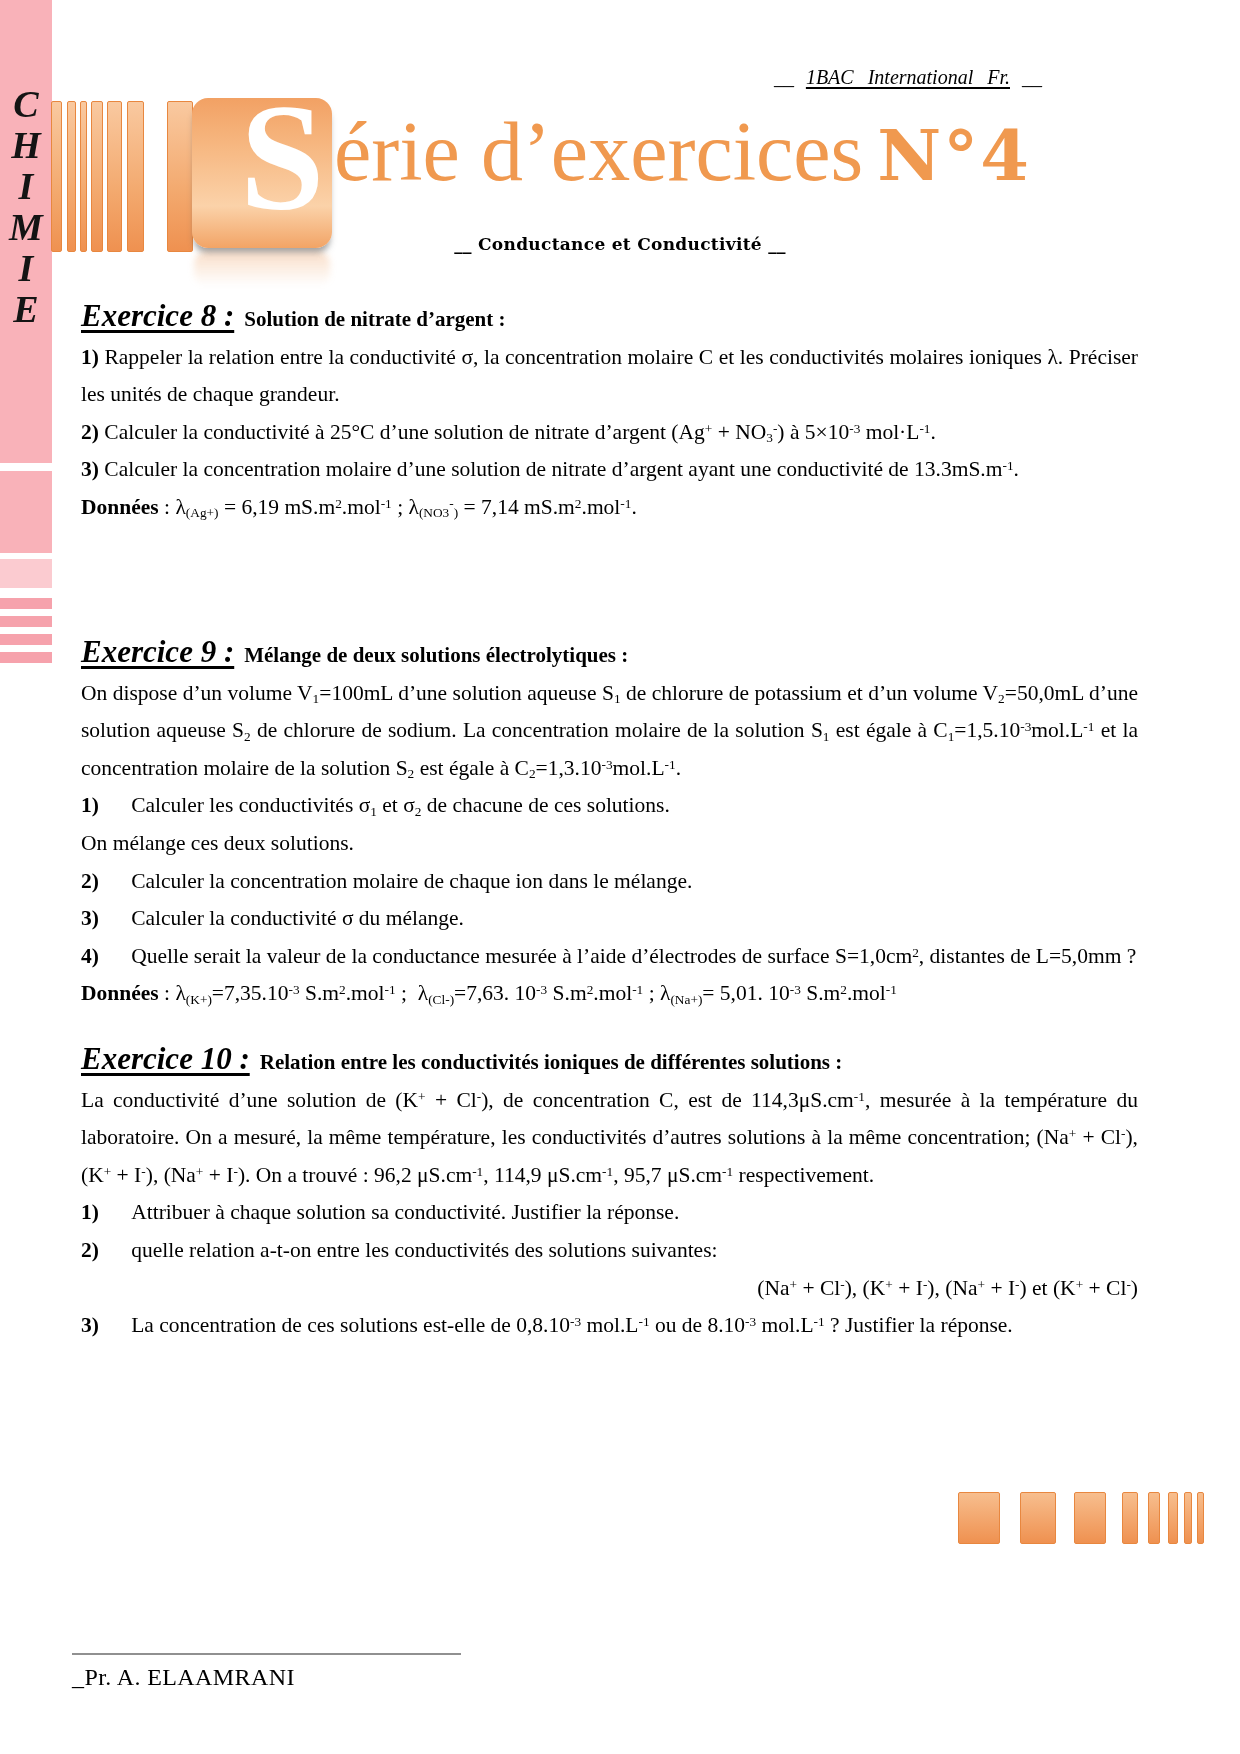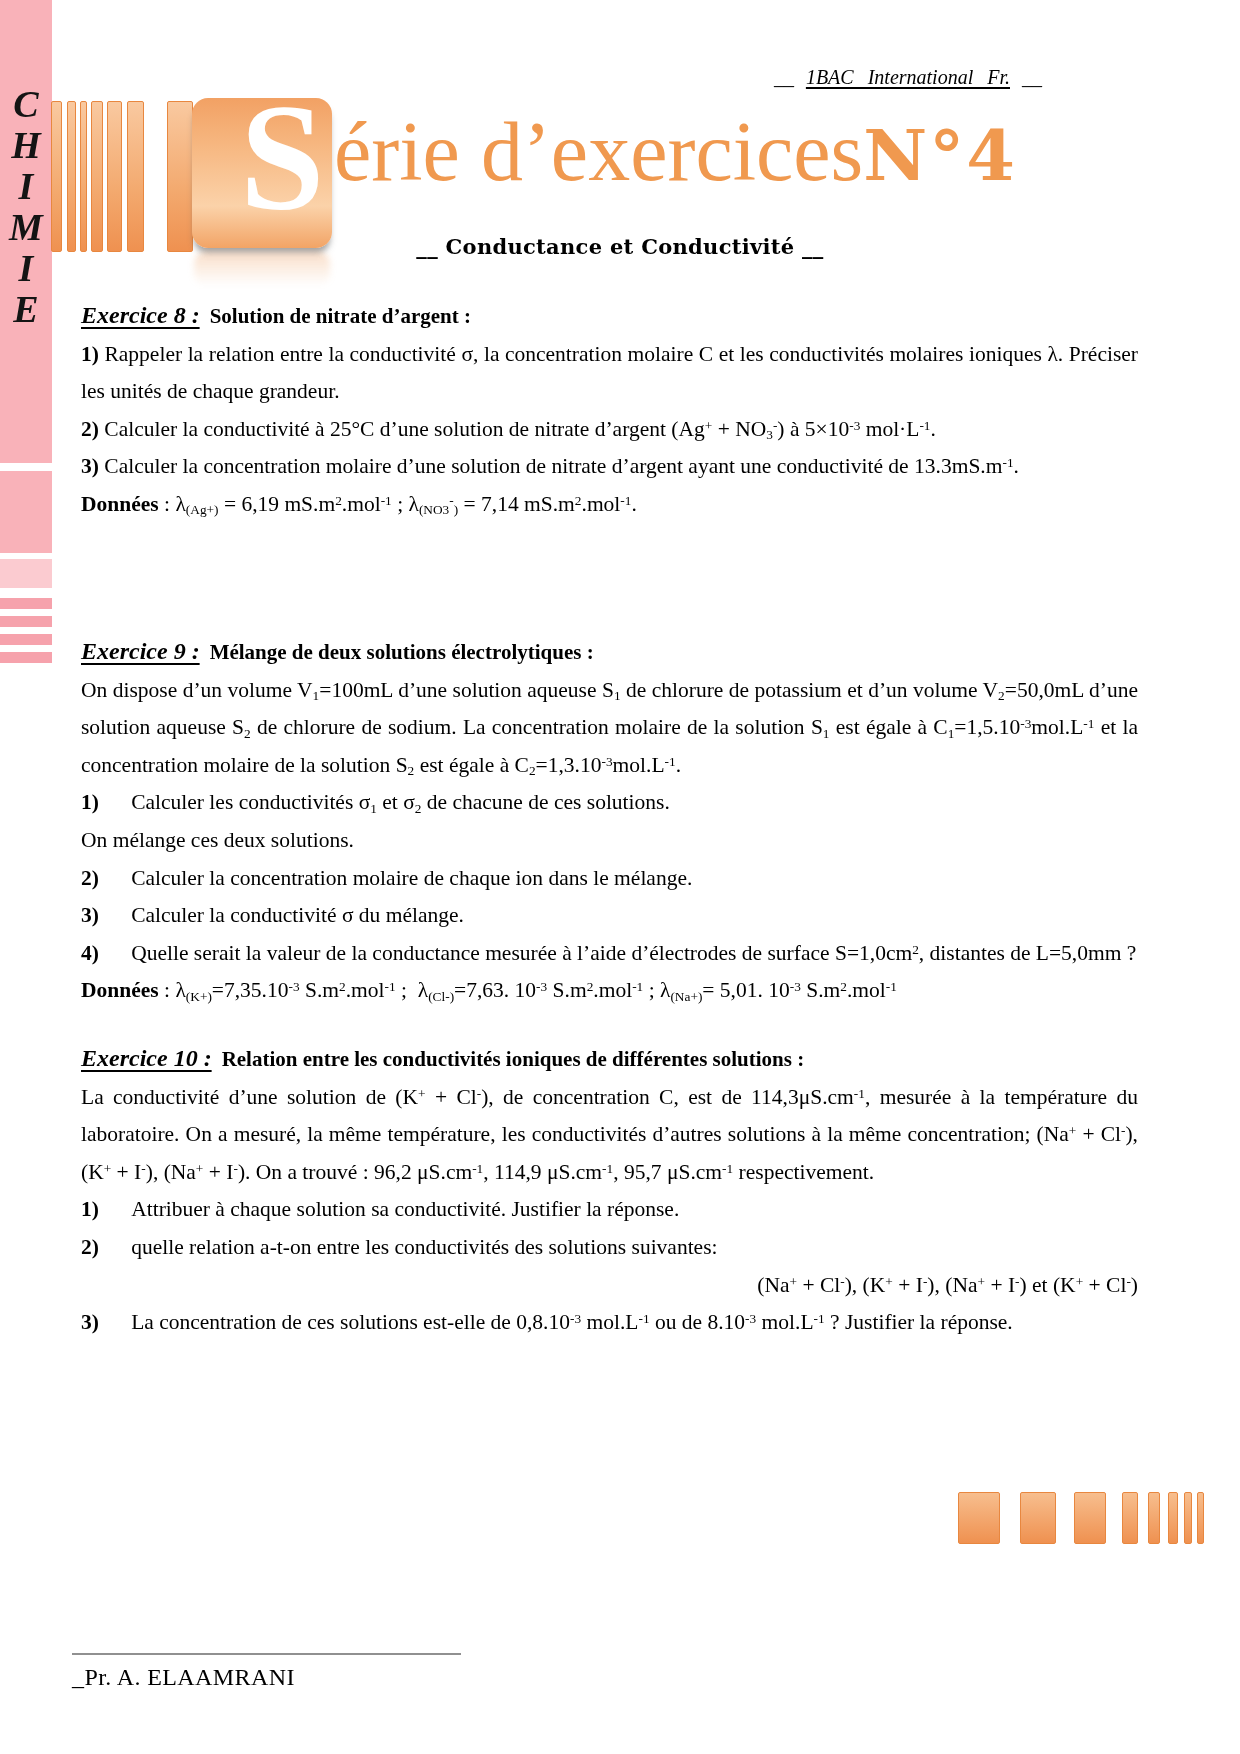--- a/index.html
+++ b/index.html
@@ -32,30 +32,30 @@
             box-shadow:0 7px 6px -2px rgba(90,90,90,.55);}
   .s-letter{position:absolute;left:48px;top:-16px;font-size:152px;line-height:1;font-weight:700;
             color:#ffffff;font-family:"Liberation Serif",serif;}
   .square-reflection{position:absolute;left:194px;top:252px;width:136px;height:34px;border-radius:12px;
             background:linear-gradient(180deg,rgba(238,155,90,.32),rgba(238,155,90,0));filter:blur(3px);}
 
   
   .main-title{position:absolute;left:334px;top:106px;white-space:nowrap;color:#F0994F;}
   .title-rest{font-family:"Liberation Serif",serif;font-size:84px;line-height:1.1;}
   .title-number{font-family:"DejaVu Serif",serif;font-size:70px;font-weight:700;
-                letter-spacing:2px;margin-left:0;}
+                letter-spacing:2px;margin-left:14px;}
   .subtitle{position:absolute;left:20px;top:234px;width:1200px;text-align:center;
-            font-family:"DejaVu Serif",serif;font-weight:700;font-size:21px;letter-spacing:.3px;}
+            font-family:"DejaVu Serif",serif;font-weight:700;font-size:17px;letter-spacing:.3px;}
 
   
   .body{position:absolute;left:81px;width:1057px;font-size:21.5px;line-height:37.6px;
         text-align:justify;}
   #ex8{top:297px;} #ex9{top:633px;} #ex10{top:1040px;}
   .body p{margin:0;}
-  .ex-label{font-style:italic;font-weight:700;font-size:24px;text-decoration:underline;
+  .ex-label{font-style:italic;font-weight:700;font-size:31px;text-decoration:underline;
             text-underline-offset:4px;}
   .ex-topic{font-weight:700;font-size:21px;margin-left:10px;}
   p.center{text-align:right;}
   p.gap-top{margin-top:26px;}
   sup{font-size:.62em;line-height:0;position:relative;top:-.45em;vertical-align:baseline;}
   sub{font-size:.62em;line-height:0;position:relative;top:.25em;vertical-align:baseline;}
 
   
   .footer-line{position:absolute;left:72px;top:1653px;width:389px;height:2px;background:#909090;}
   .footer-author{position:absolute;left:72px;top:1664px;font-size:24px;letter-spacing:.4px;}

